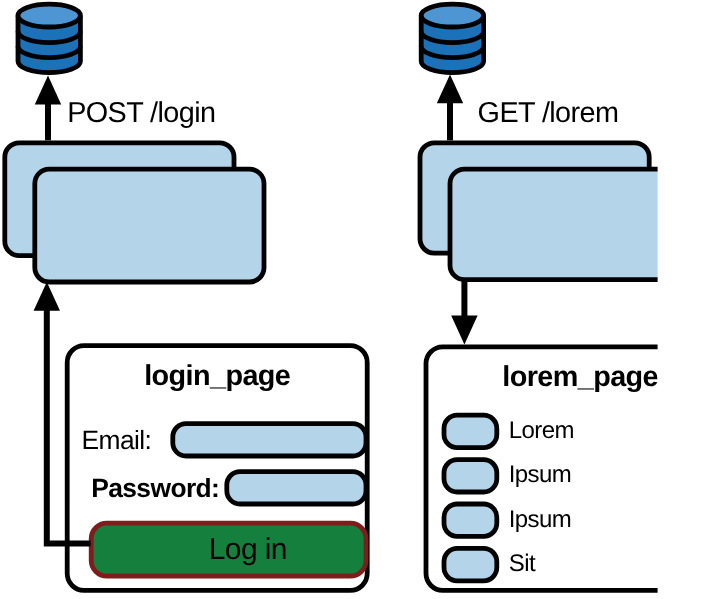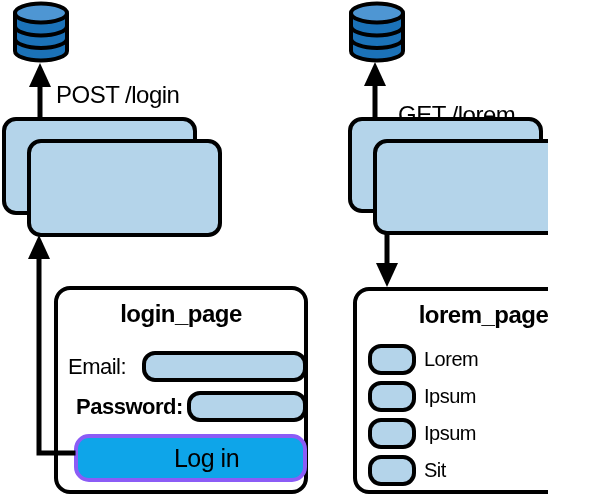--- a/index.html
+++ b/index.html
@@ -28,21 +28,21 @@
     white-space:nowrap;
   }
   .item-label{
     position:absolute;font-size:20px;line-height:31px;letter-spacing:-0.5px;
     white-space:nowrap;
   }
   .req-label{
     position:absolute;font-size:24px;letter-spacing:-0.5px;white-space:nowrap;
   }
   .btn{
-    position:absolute;background:#0ea5e9;border:4px solid #8b5cf6;
+    position:absolute;background:#15803d;border:4px solid #7f1d1d;
     border-radius:15px;box-sizing:border-box;text-align:center;
     font-size:25px;line-height:40px;letter-spacing:-0.5px;padding-left:32px;
   }
   .db-icon{position:absolute;width:62px;height:64px;}
   .arrow-layer{position:absolute;left:0;top:0;pointer-events:none;}
 </style>
 </head>
 <body>
 
 <div class="canvas">
@@ -55,21 +55,21 @@
   </svg>
 
   <svg class="db-icon" style="left:346px;top:0;" viewBox="0 0 62 64">
     <path d="M5 13 V51 A26 9.5 0 0 0 57 51 V13" fill="#1b72b8" stroke="#000" stroke-width="4"></path>
     <path d="M5 26 A26 9.5 0 0 0 57 26" fill="none" stroke="#000" stroke-width="4"></path>
     <path d="M5 38.5 A26 9.5 0 0 0 57 38.5" fill="none" stroke="#000" stroke-width="4"></path>
     <ellipse cx="31" cy="13" rx="26" ry="9.5" fill="#4e96d3" stroke="#000" stroke-width="4"></ellipse>
   </svg>
 
   <div class="req-label" style="left:56px;top:81px;">POST /login</div>
-  <div class="req-label" style="left:398px;top:81px;margin-top:20px;">GET /lorem</div>
+  <div class="req-label" style="left:398px;top:81px;">GET /lorem</div>
 
   <div class="stack-rect" style="left:2px;top:117px;width:195px;height:98px;"></div>
   <div class="stack-rect" style="left:27px;top:139px;width:195px;height:98px;"></div>
 
   <div class="stack-rect" style="left:348px;top:117px;width:195px;height:96px;"></div>
   <div class="stack-rect" style="left:373px;top:139px;width:195px;height:96px;"></div>
 
   <div class="panel" style="left:54px;top:286px;width:254px;height:208px;">
     <div class="panel-title">login_page</div>
 

